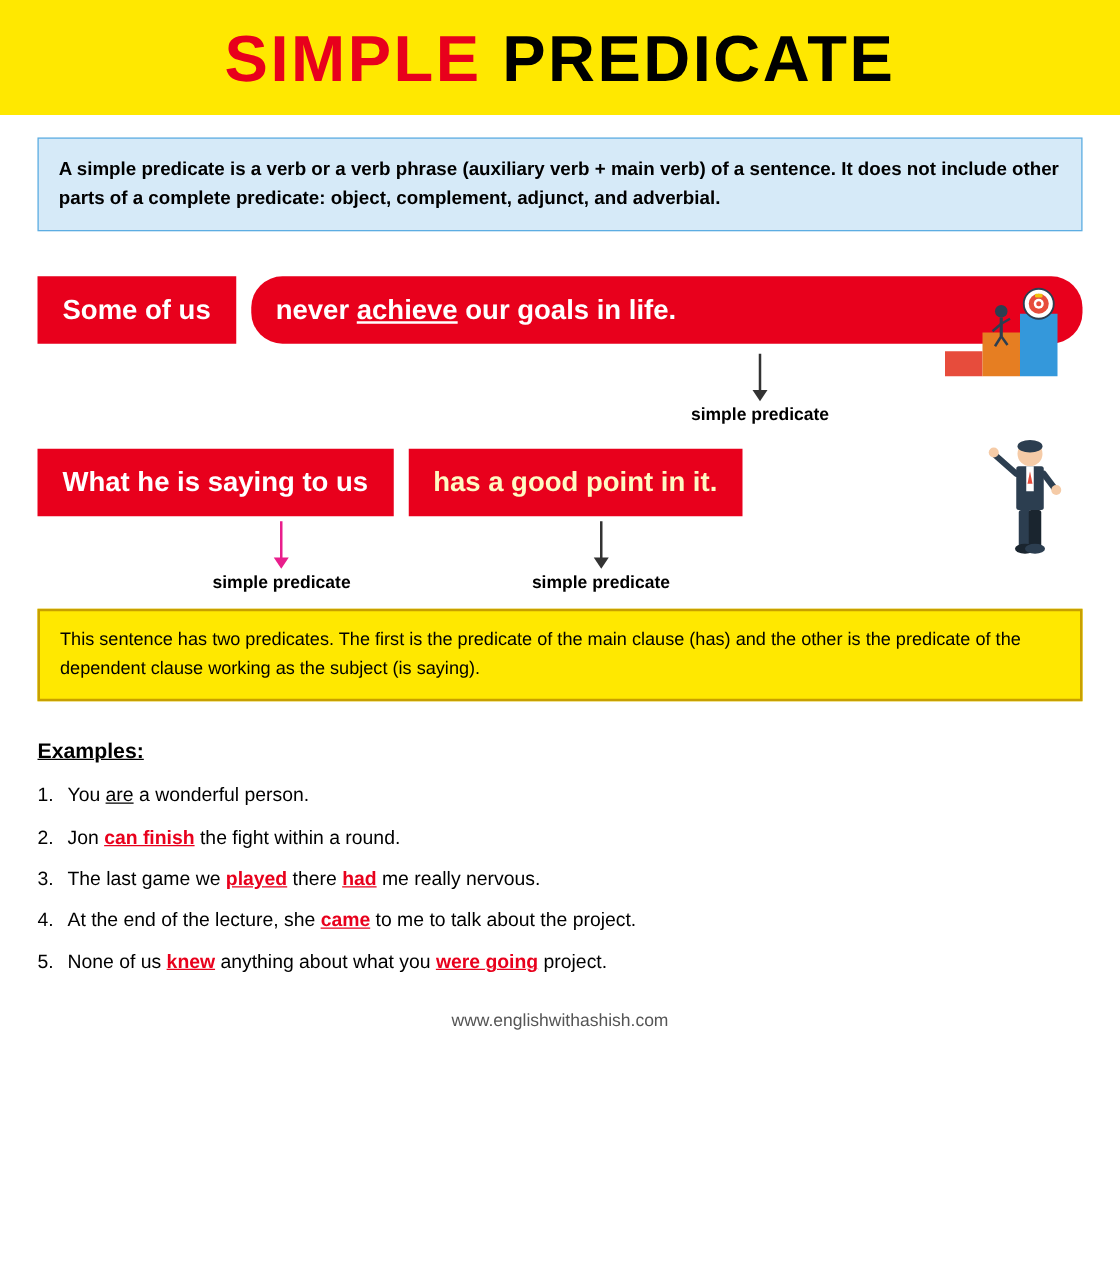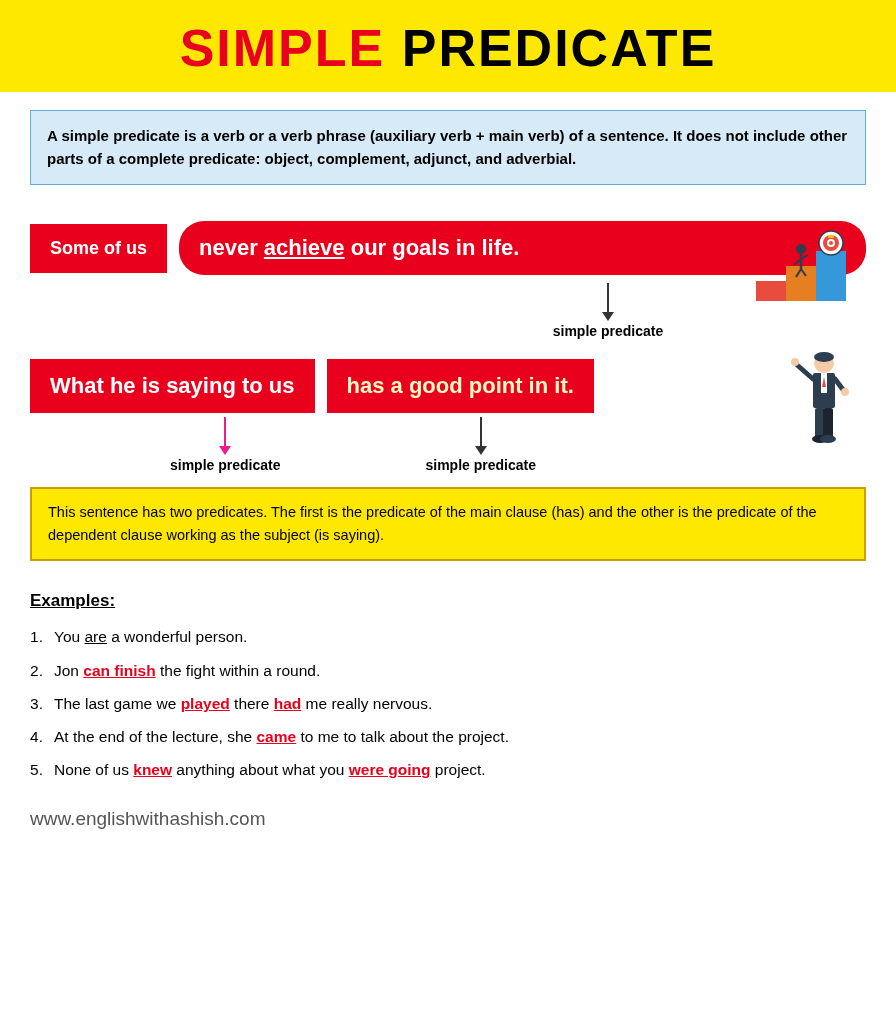--- a/index.html
+++ b/index.html
@@ -45,21 +45,21 @@
     .sentence-row {
       display: flex;
       align-items: center;
       gap: 12px;
       margin-bottom: 8px;
     }
 
     .subject-box {
       background: #E8001C;
       color: white;
-      font-size: 18px;
+      font-size: 22px;
       font-weight: bold;
       padding: 14px 20px;
       white-space: nowrap;
     }
 
     .predicate-box {
       background: #E8001C;
       color: white;
       font-size: 22px;
       font-weight: bold;
@@ -188,22 +188,22 @@
       font-weight: bold;
     }
 
     .ex-underline-black {
       text-decoration: underline;
       color: #000;
     }
 
     
     .footer {
-      text-align: left;
-      font-size: 19px;
+      text-align: center;
+      font-size: 14px;
       color: #555;
       padding: 16px 0 10px;
     }
 
     
     .illus-svg {
       width: 110px;
       height: 90px;
     }
 

